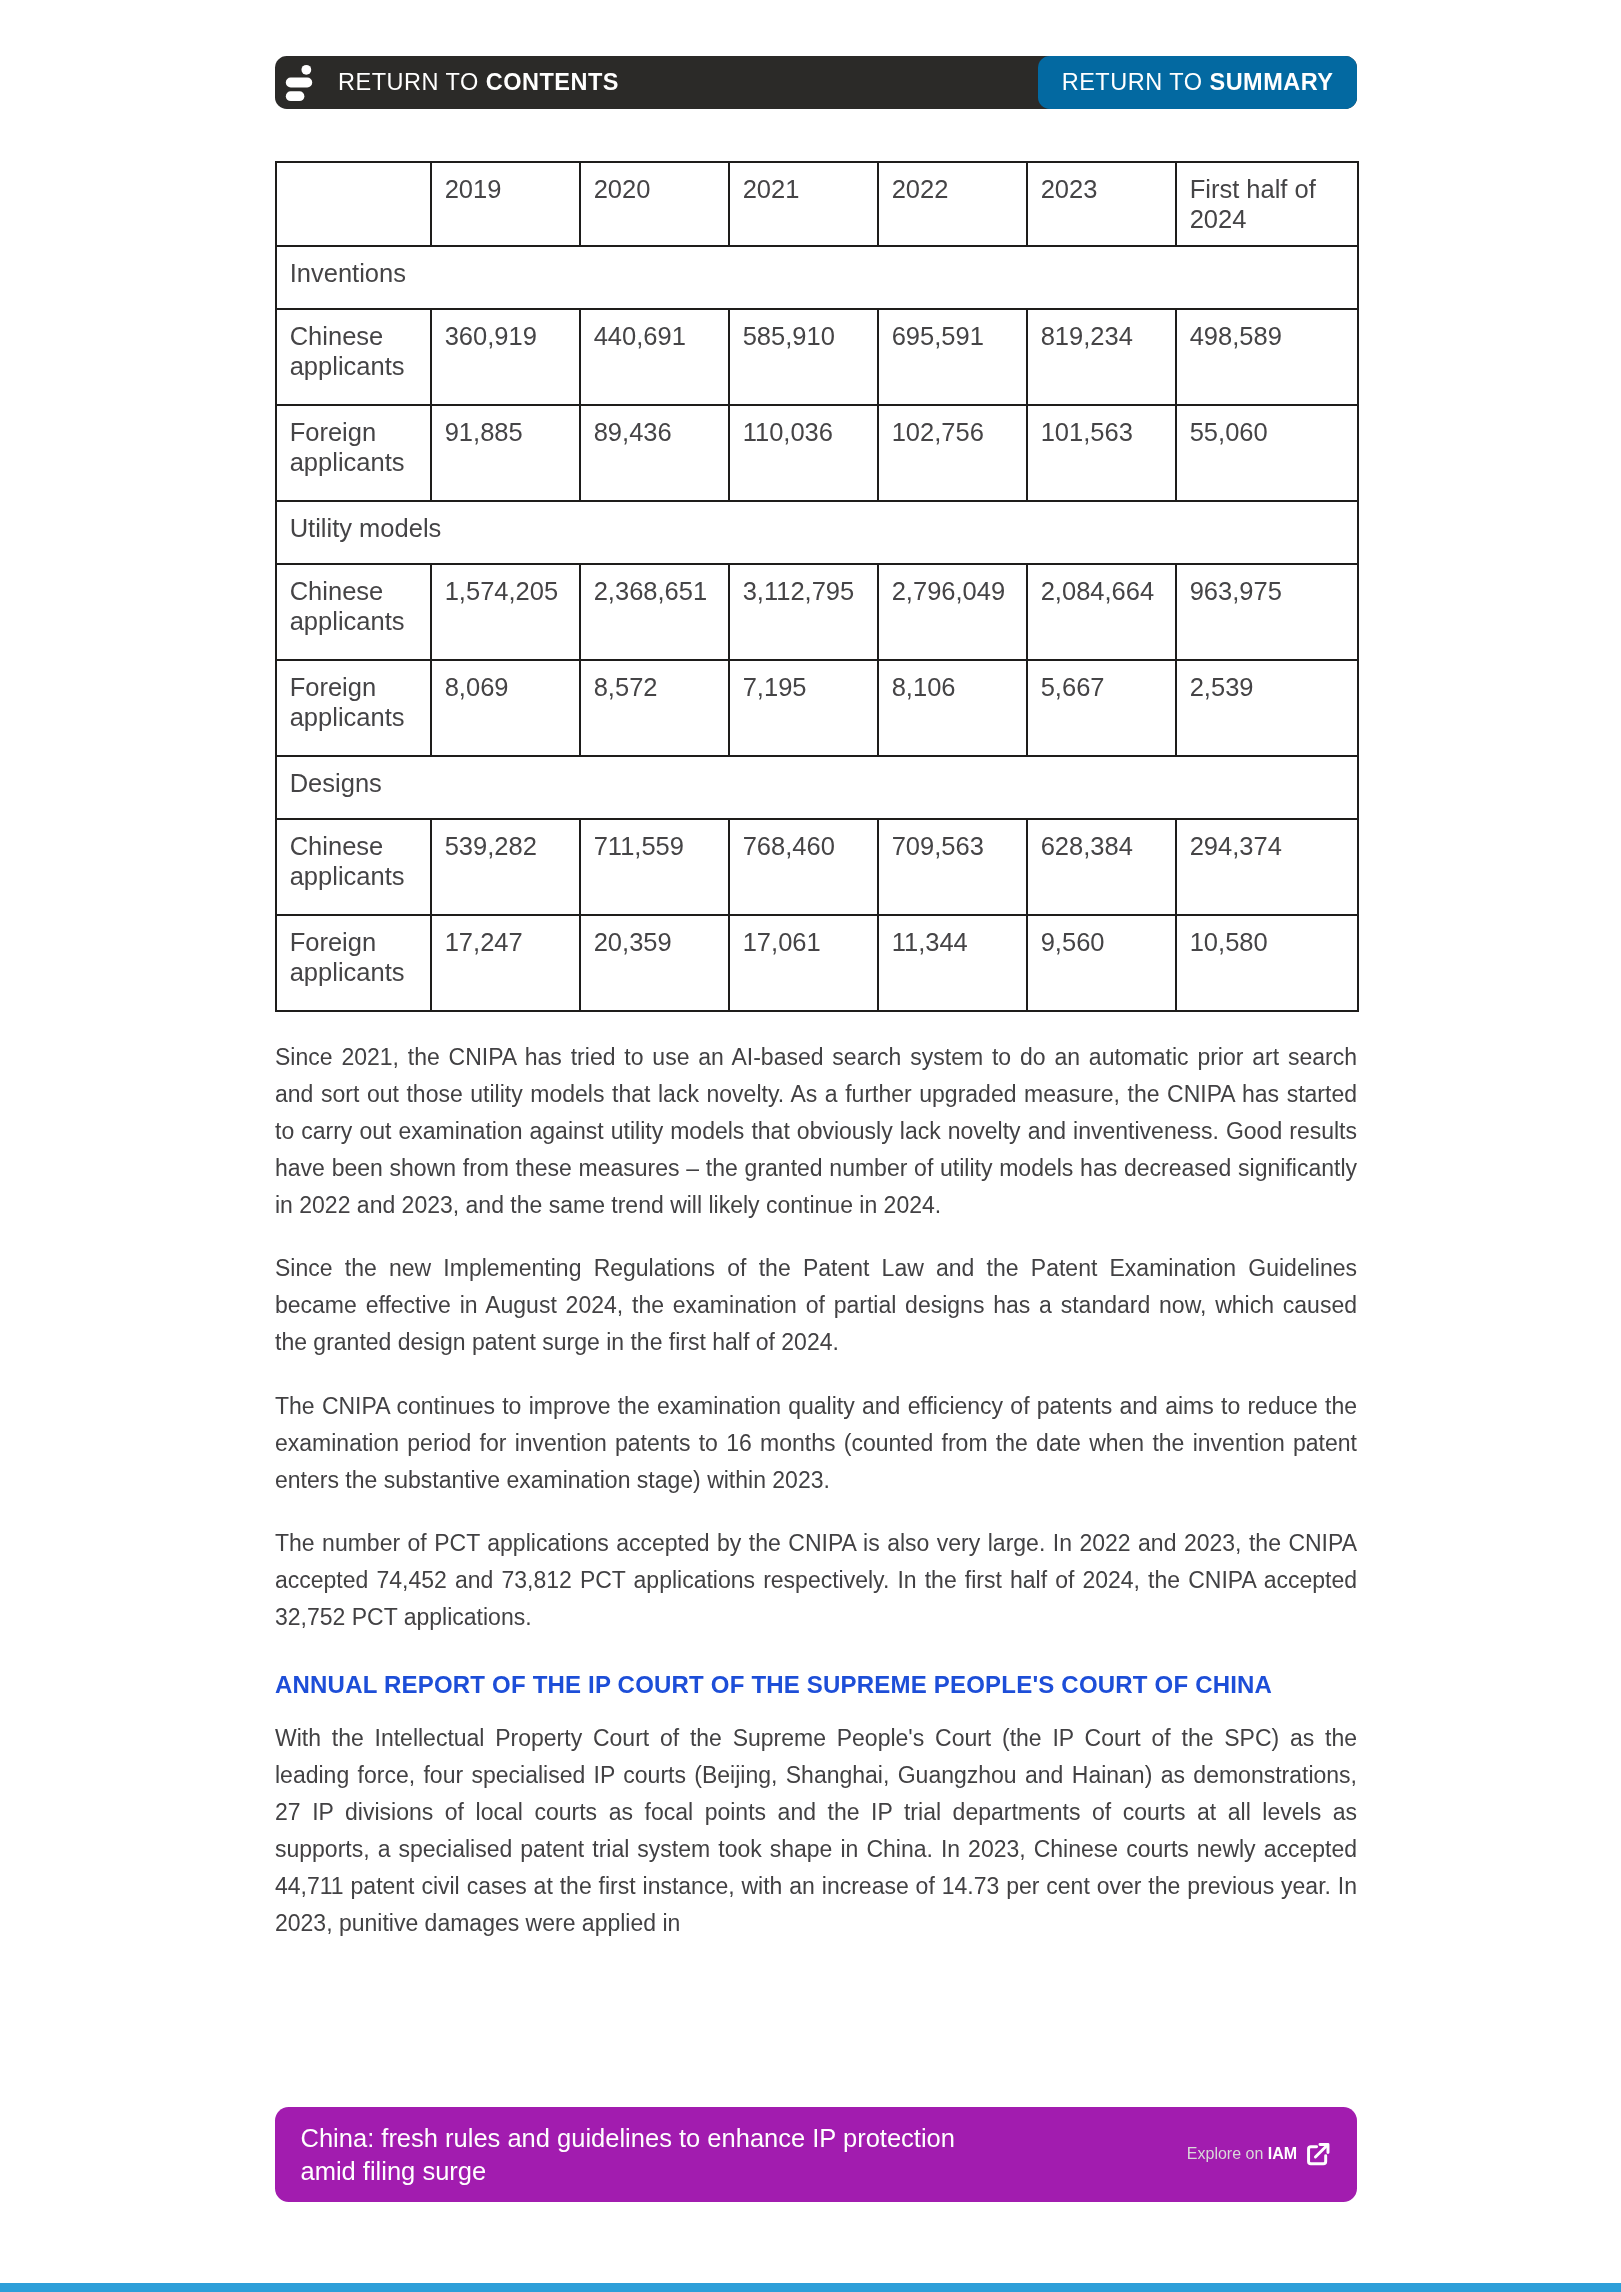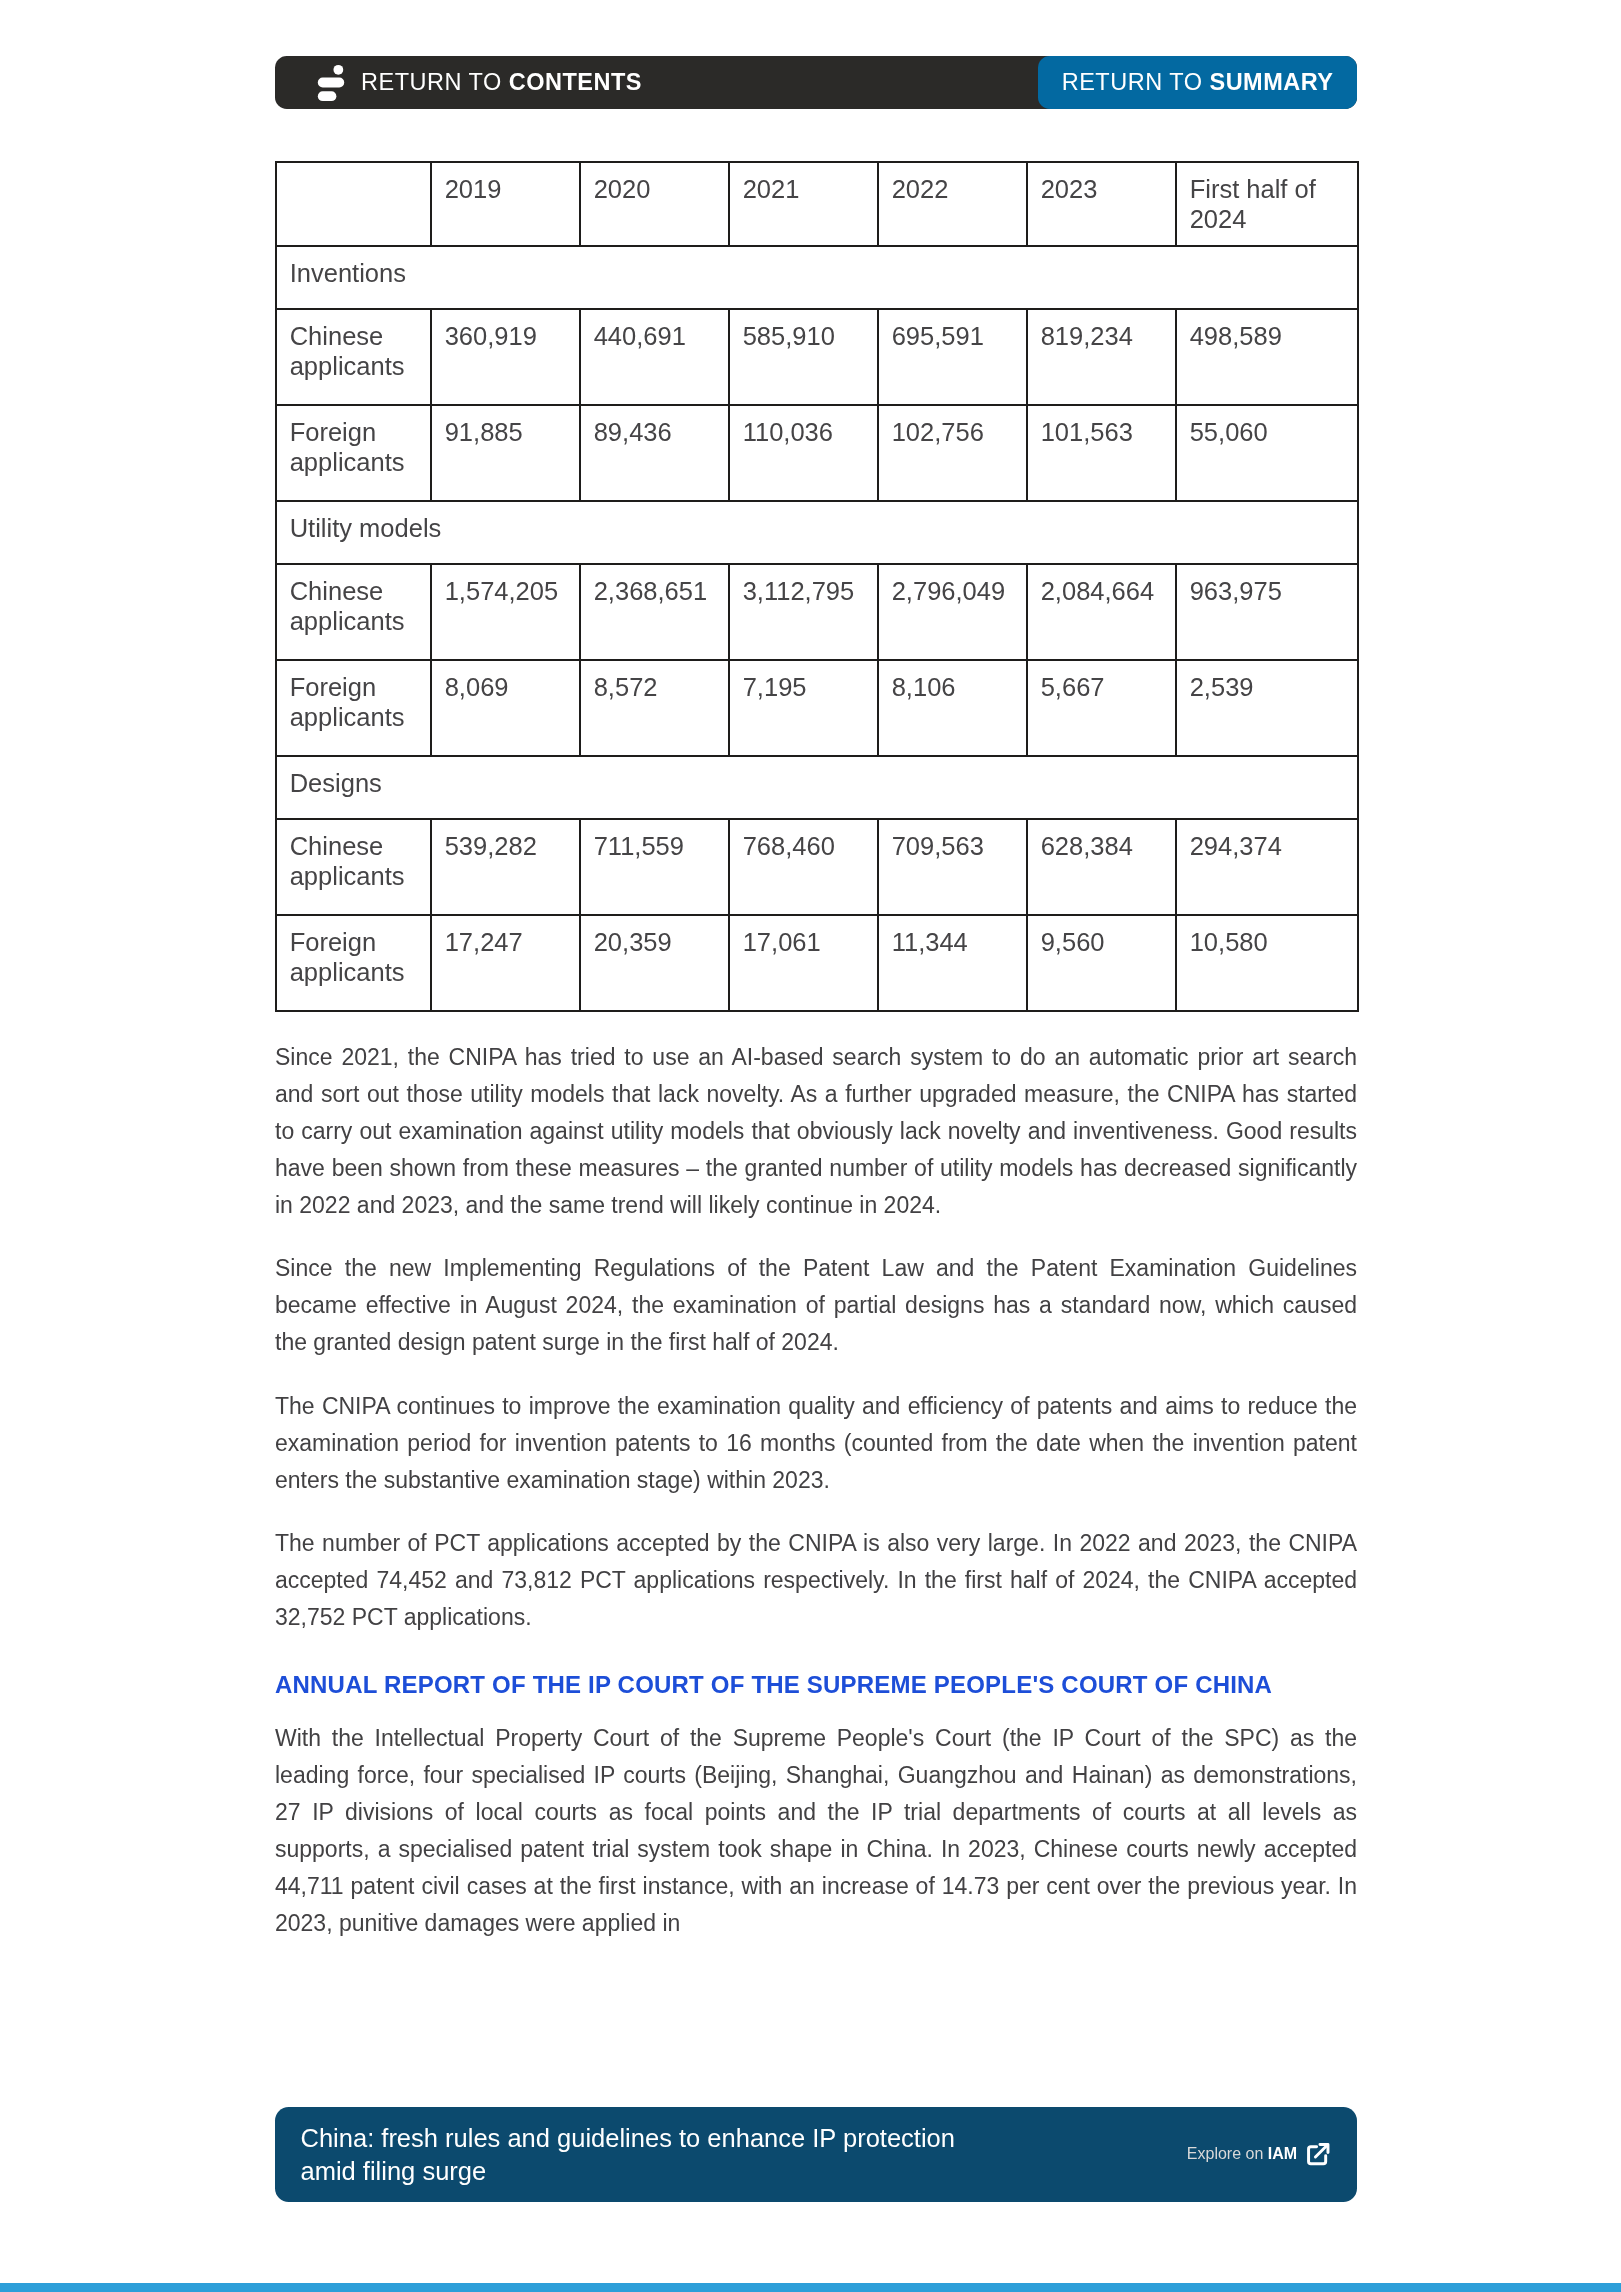--- a/index.html
+++ b/index.html
@@ -18,21 +18,21 @@
     height: 53px;
     background: #2b2a28;
     border-radius: 11.8px;
     display: flex;
     align-items: center;
     justify-content: space-between;
     color: #ffffff;
     font-size: 23.5px;
     letter-spacing: 0.5px;
   }
-  .nav-left { display: flex; align-items: center; gap: 8px; padding-left: 35px; cursor: pointer; }
+  .nav-left { display: flex; align-items: center; gap: 17px; padding-left: 3px; cursor: pointer; }
   .nav-chip {
     height: 53px;
     background: #0369a1;
     border-radius: 11.8px;
     display: flex;
     align-items: center;
     padding: 0 23.5px;
     cursor: pointer;
   }
   .bold { font-weight: bold; }
@@ -77,21 +77,21 @@
     color: #1d4ed8;
     letter-spacing: 0.2px;
   }
   .para-after-heading { margin-top: 20.6px; }
 
   
   .footer-bar {
     position: absolute;
     left: 275px; top: 2107px;
     width: 1082px; height: 95px;
-    background: #0c4a6e;
+    background: #a21caf;
     border-radius: 13.7px;
     display: flex;
     align-items: center;
     justify-content: space-between;
     padding: 0 25.5px;
     color: #ffffff;
   }
   .footer-title { font-size: 25.5px; line-height: 33px; font-weight: 400; }
   .footer-link { display: flex; align-items: center; gap: 7px; font-size: 16px; color: #d9d9d9; cursor: pointer; white-space: nowrap; }
   .footer-link .bold { color: #ffffff; }

